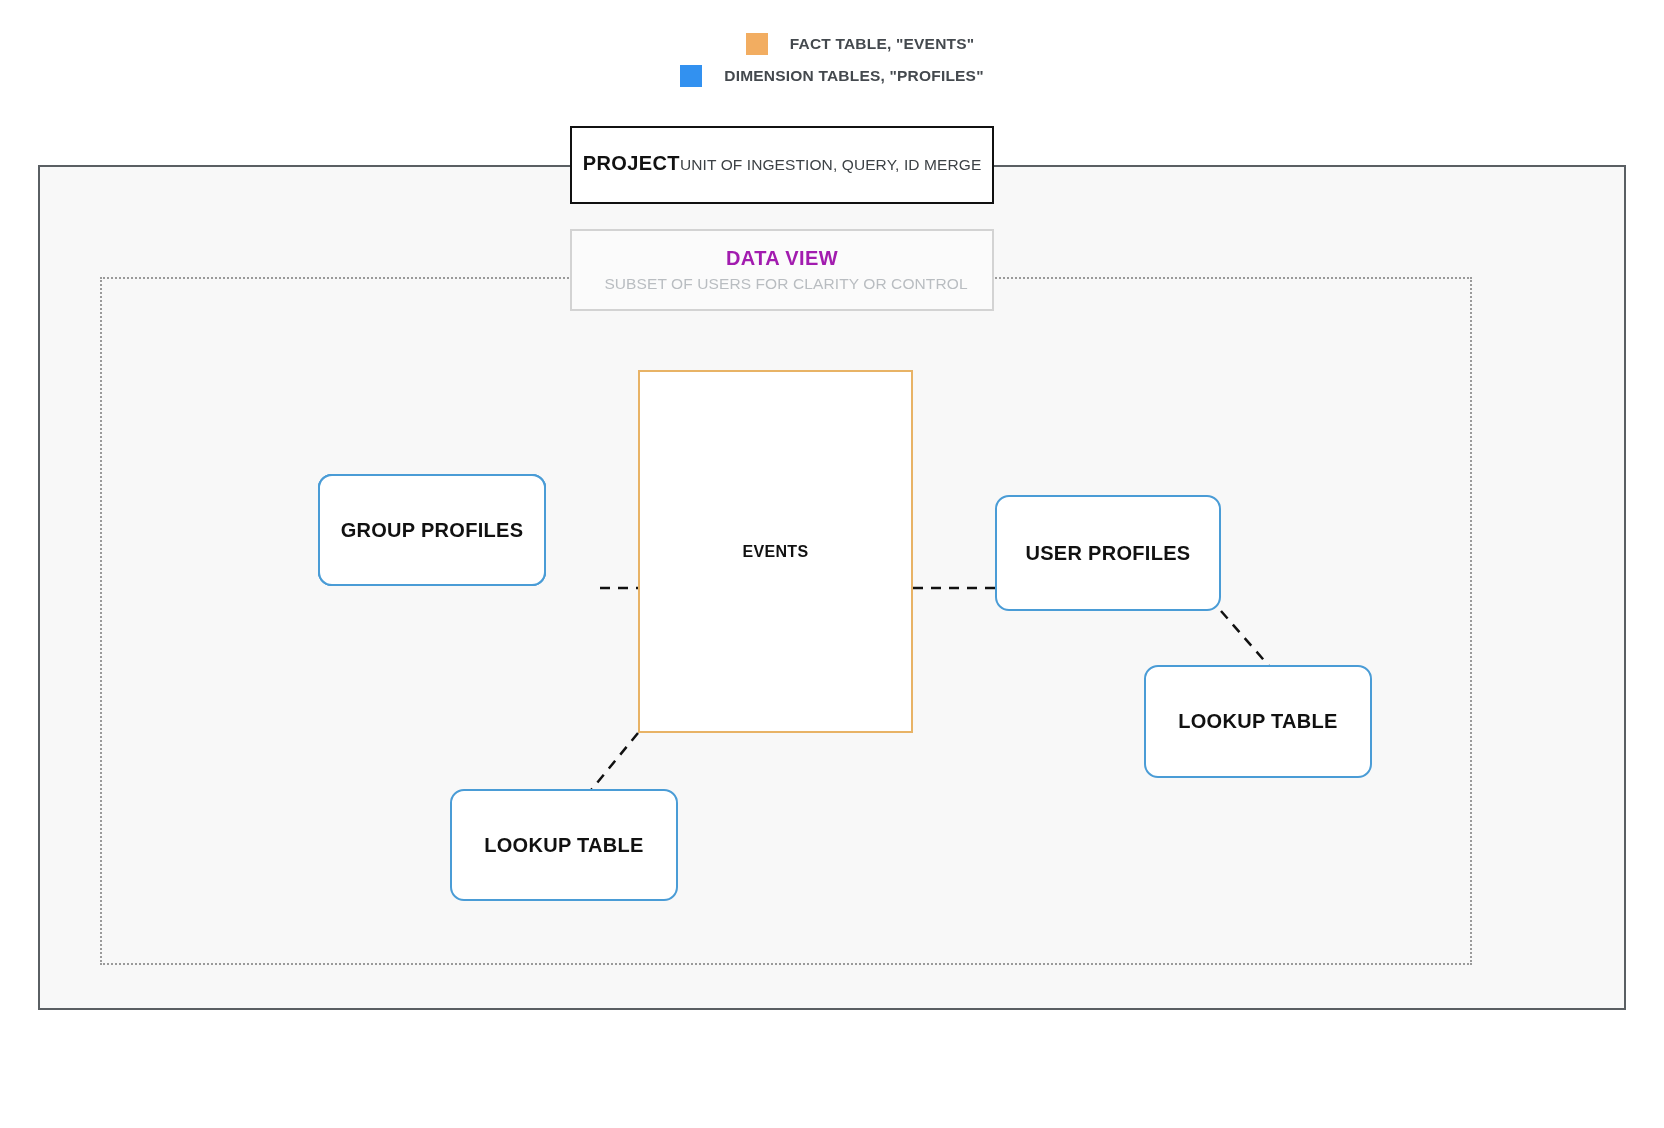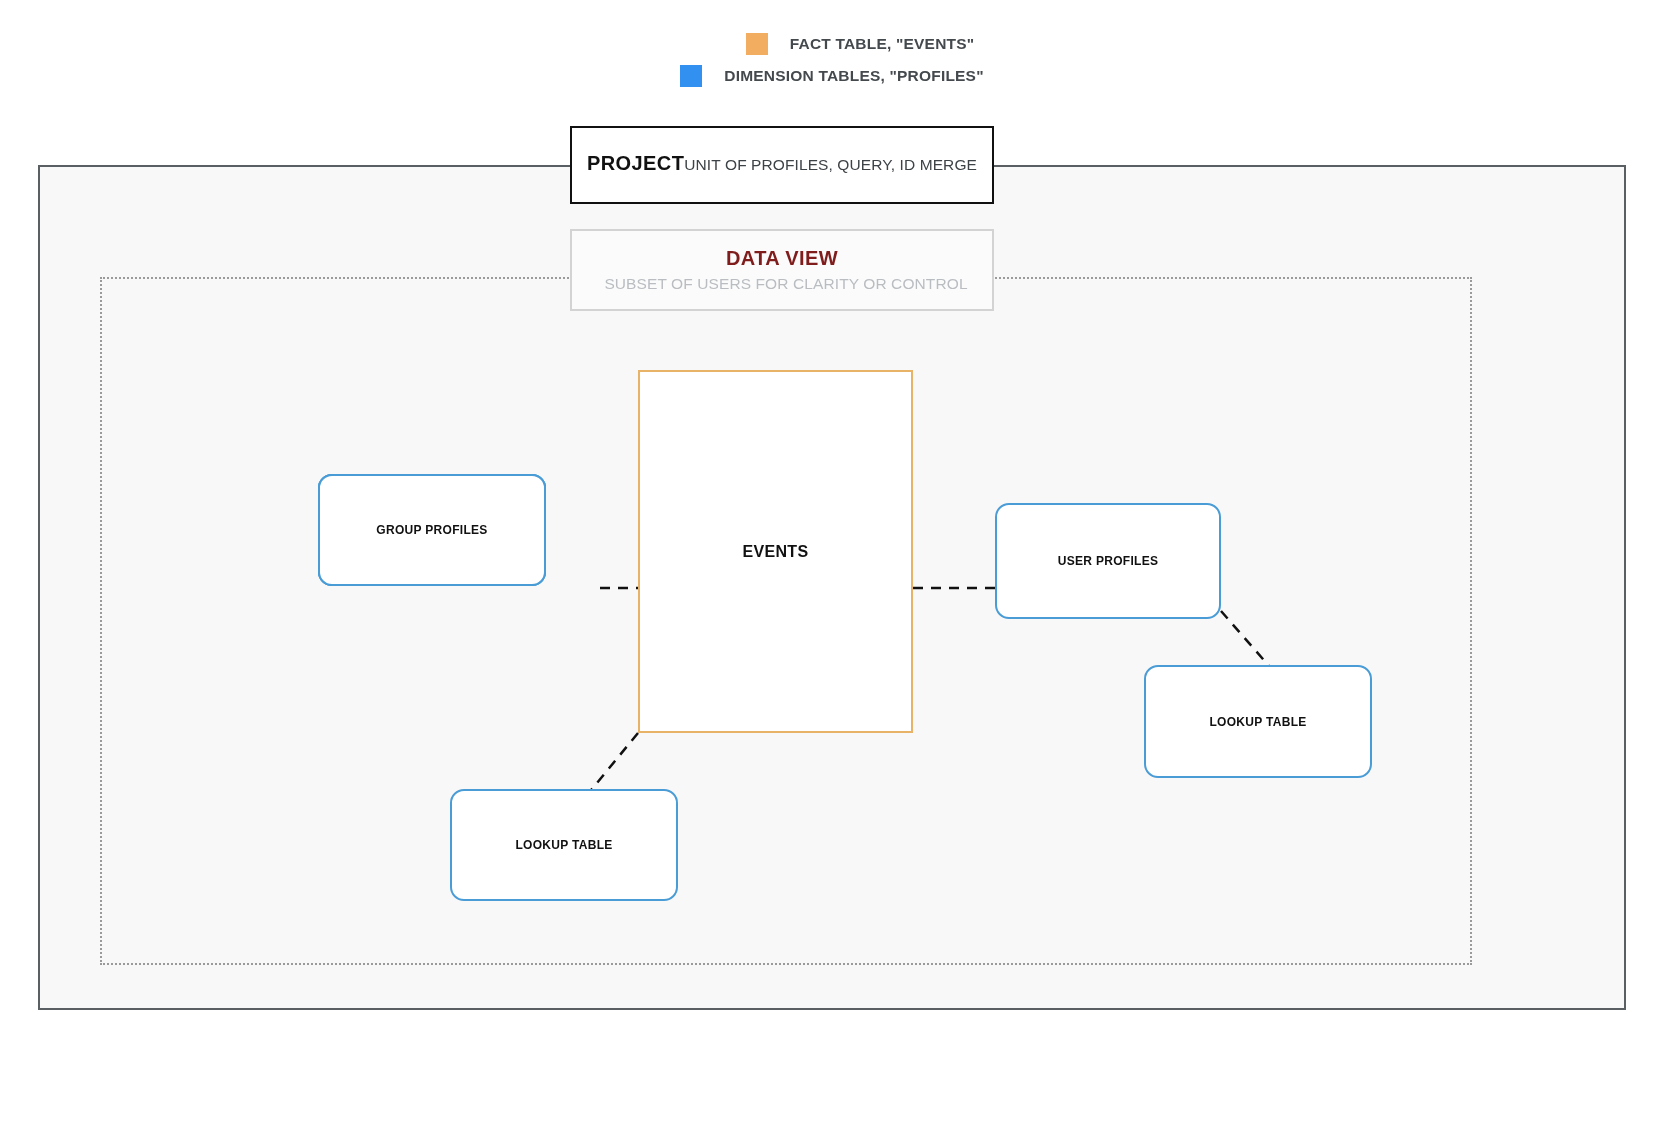--- a/index.html
+++ b/index.html
@@ -113,21 +113,21 @@
     border: 2px solid #d3d3d3;
     box-sizing: border-box;
     display: flex;
     flex-direction: column;
     align-items: center;
     justify-content: center;
   }
   #dataview-box .box-title {
     font-size: 20px;
     font-weight: bold;
-    color: #7f1d1d;
+    color: #a21caf;
     letter-spacing: 0.4px;
     margin-bottom: 5px;
   }
   #dataview-box .box-sub {
     font-size: 15.5px;
     font-weight: normal;
     color: #b9bdc1;
     letter-spacing: 0.1px;
     margin-left: 8px;
   }
@@ -158,41 +158,41 @@
     position: absolute;
     background: #ffffff;
     border: 2px solid #4a9cd6;
     border-radius: 14px;
     box-sizing: border-box;
     display: flex;
     align-items: center;
     justify-content: center;
   }
   .dim-card .node-label {
-    font-size: 12px;
+    font-size: 20px;
     font-weight: bold;
     color: #111111;
     letter-spacing: 0.3px;
     white-space: nowrap;
   }
 
   
   #group-profiles-stack {
     position: absolute;
     left: 318px;
     top: 474px;
     width: 260px;
     height: 135px;
   }
   #group-profiles-stack .dim-card { left: 0; top: 0; width: 228px; height: 112px; }
   #gp-card-back  { left: 0px;  top: 0px;  }
   #gp-card-mid   { left: 11px; top: 11px; }
   #gp-card-front { left: 22px; top: 22px; }
 
-  #user-profiles-box  { left: 995px;  top: 495px; width: 226px; height: 116px; margin-top: 8px; }
+  #user-profiles-box  { left: 995px;  top: 495px; width: 226px; height: 116px; }
   #lookup-table-right { left: 1144px; top: 665px; width: 228px; height: 113px; }
   #lookup-table-left  { left: 450px;  top: 789px; width: 228px; height: 112px; }
 
   
   #connectors {
     position: absolute;
     left: 0;
     top: 0;
     width: 1664px;
     height: 1128px;
@@ -223,21 +223,21 @@
 
 <svg id="connectors" viewBox="0 0 1664 1128" xmlns="http://www.w3.org/2000/svg">
   <line x1="600" y1="588" x2="638" y2="588" stroke="#111111" stroke-width="2.5" stroke-dasharray="10 8"></line>
   <line x1="913" y1="588" x2="995" y2="588" stroke="#111111" stroke-width="2.5" stroke-dasharray="10 8"></line>
   <line x1="1221" y1="611" x2="1290" y2="690" stroke="#111111" stroke-width="2.5" stroke-dasharray="10 8"></line>
   <line x1="638" y1="733" x2="583" y2="800" stroke="#111111" stroke-width="2.5" stroke-dasharray="10 8"></line>
 </svg>
 
 <div id="project-box">
   <div class="box-title">PROJECT</div>
-  <div class="box-sub">UNIT OF PROFILES, QUERY, ID MERGE</div>
+  <div class="box-sub">UNIT OF INGESTION, QUERY, ID MERGE</div>
 </div>
 
 <div id="dataview-box">
   <div class="box-title">DATA VIEW</div>
   <div class="box-sub">SUBSET OF USERS FOR CLARITY OR CONTROL</div>
 </div>
 
 <div id="events-box">
   <span class="node-label">EVENTS</span>
 </div>

